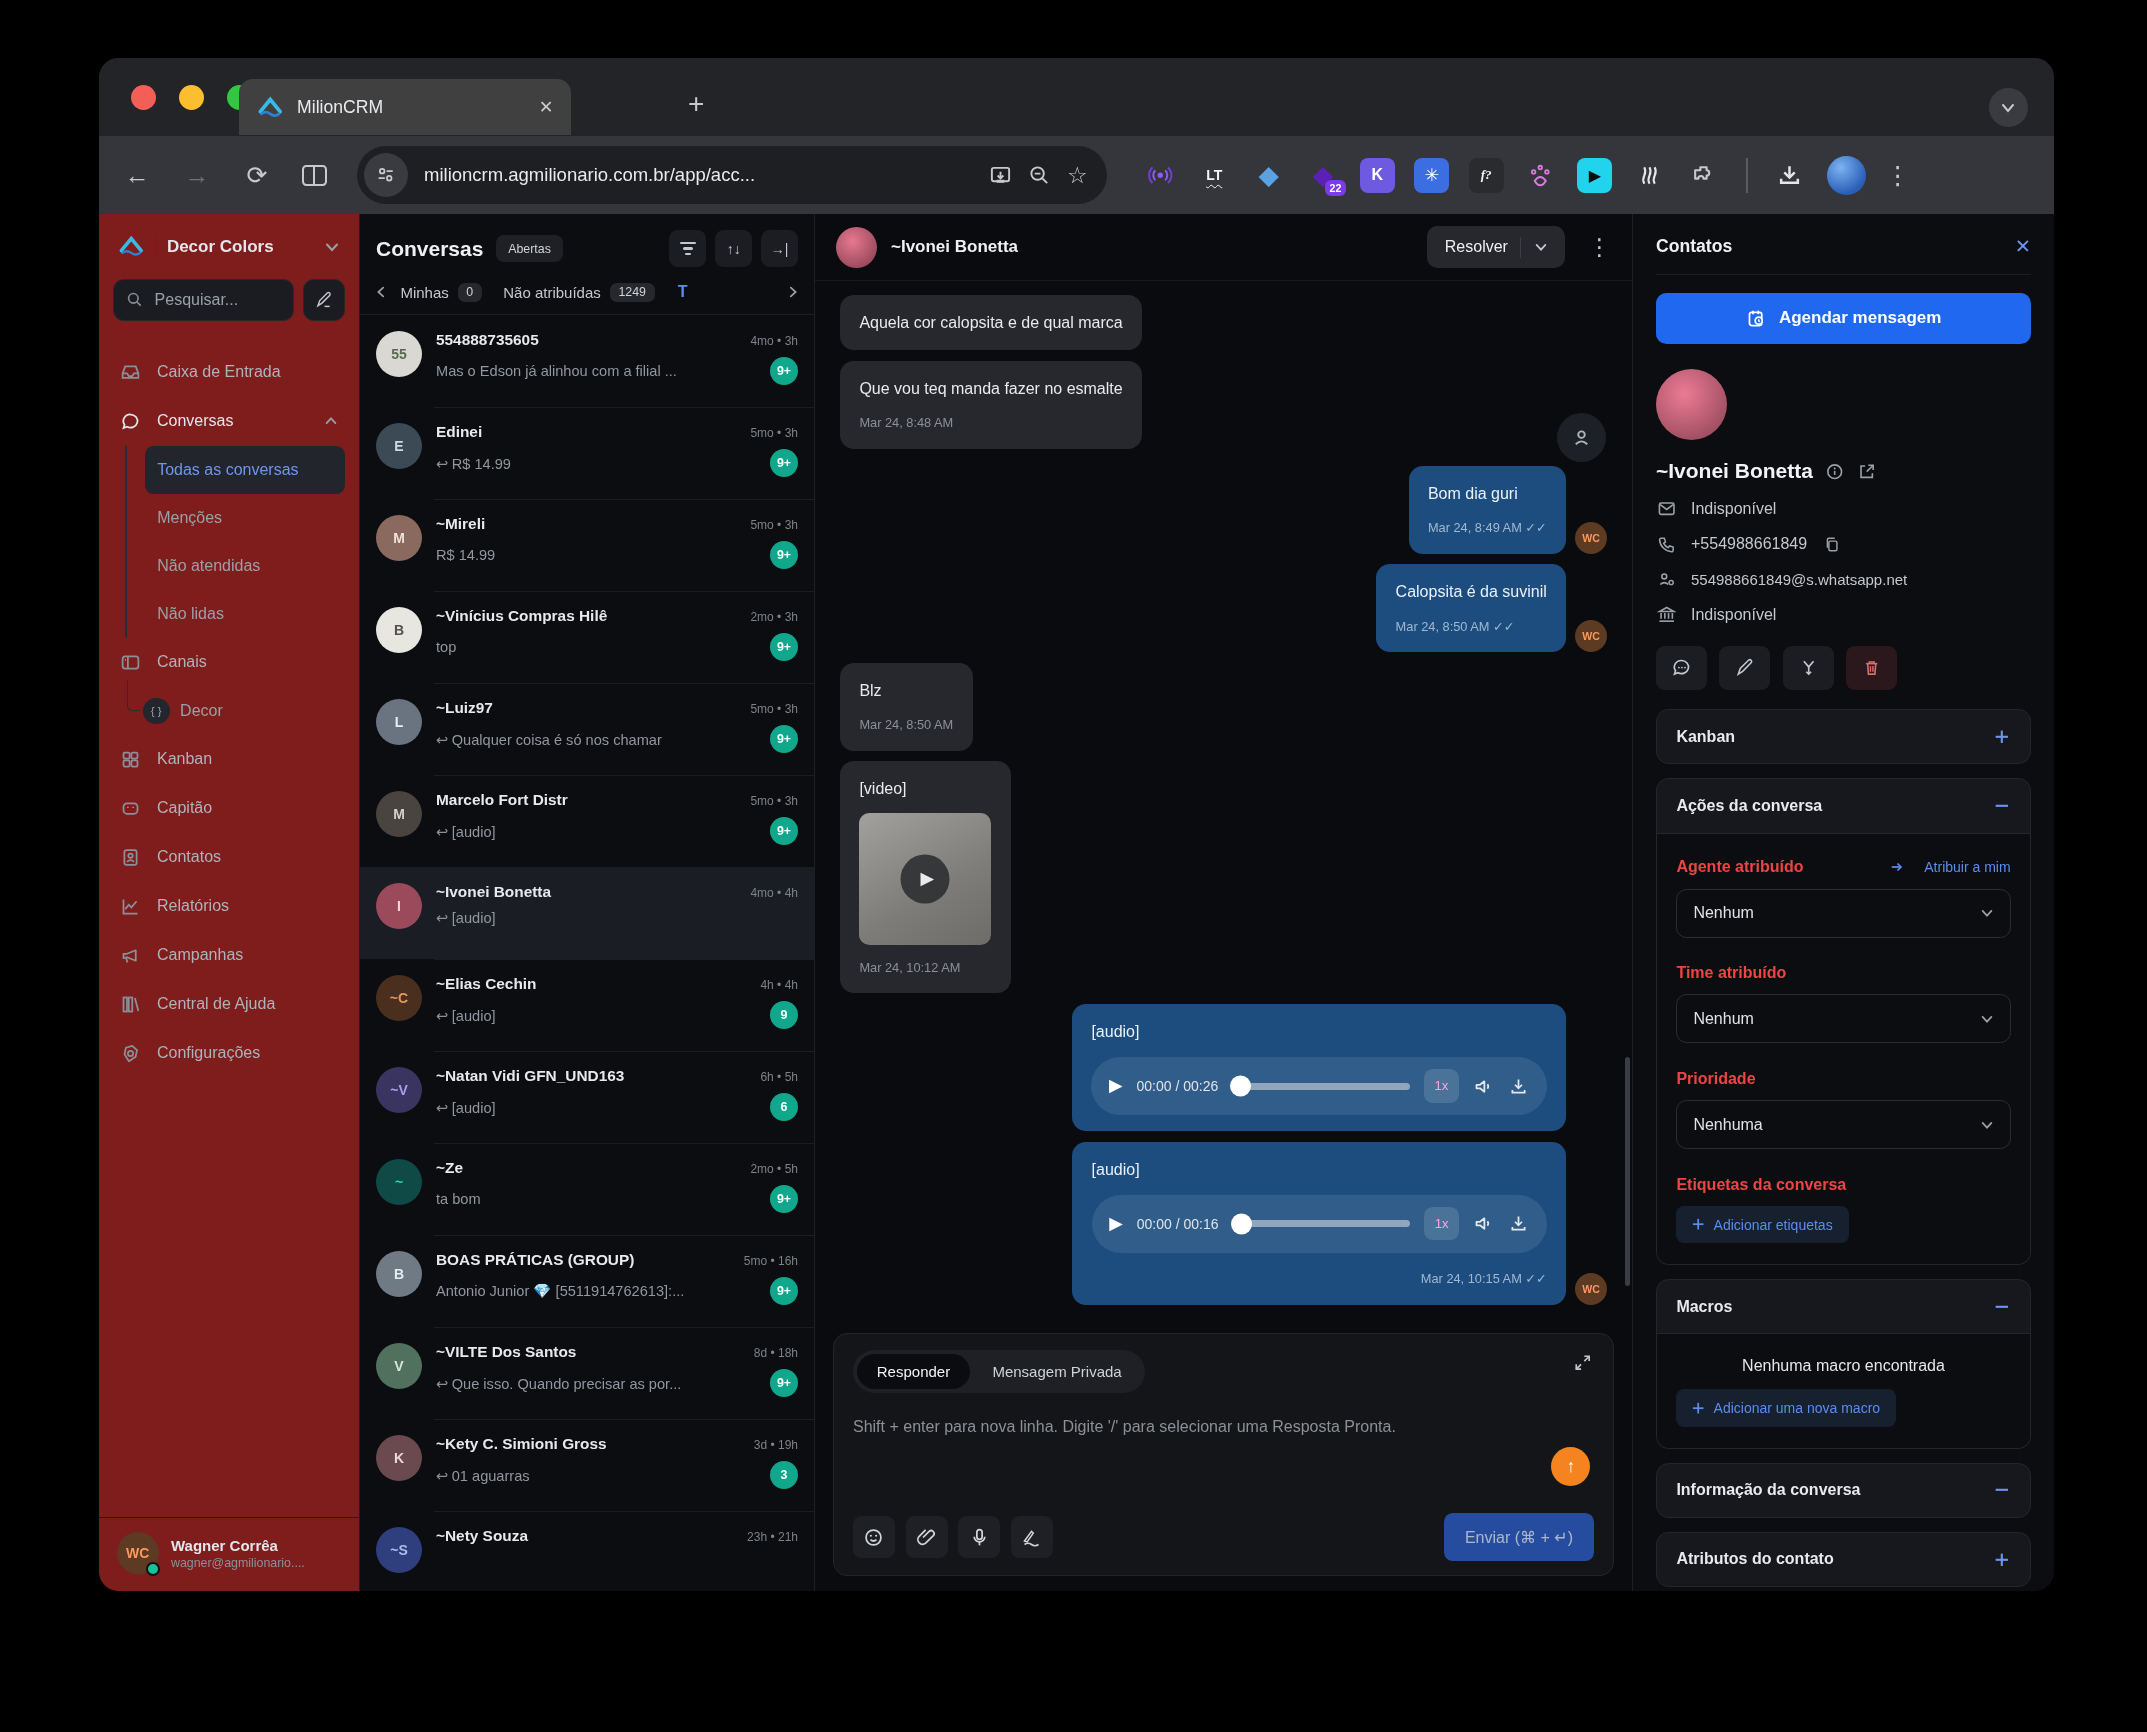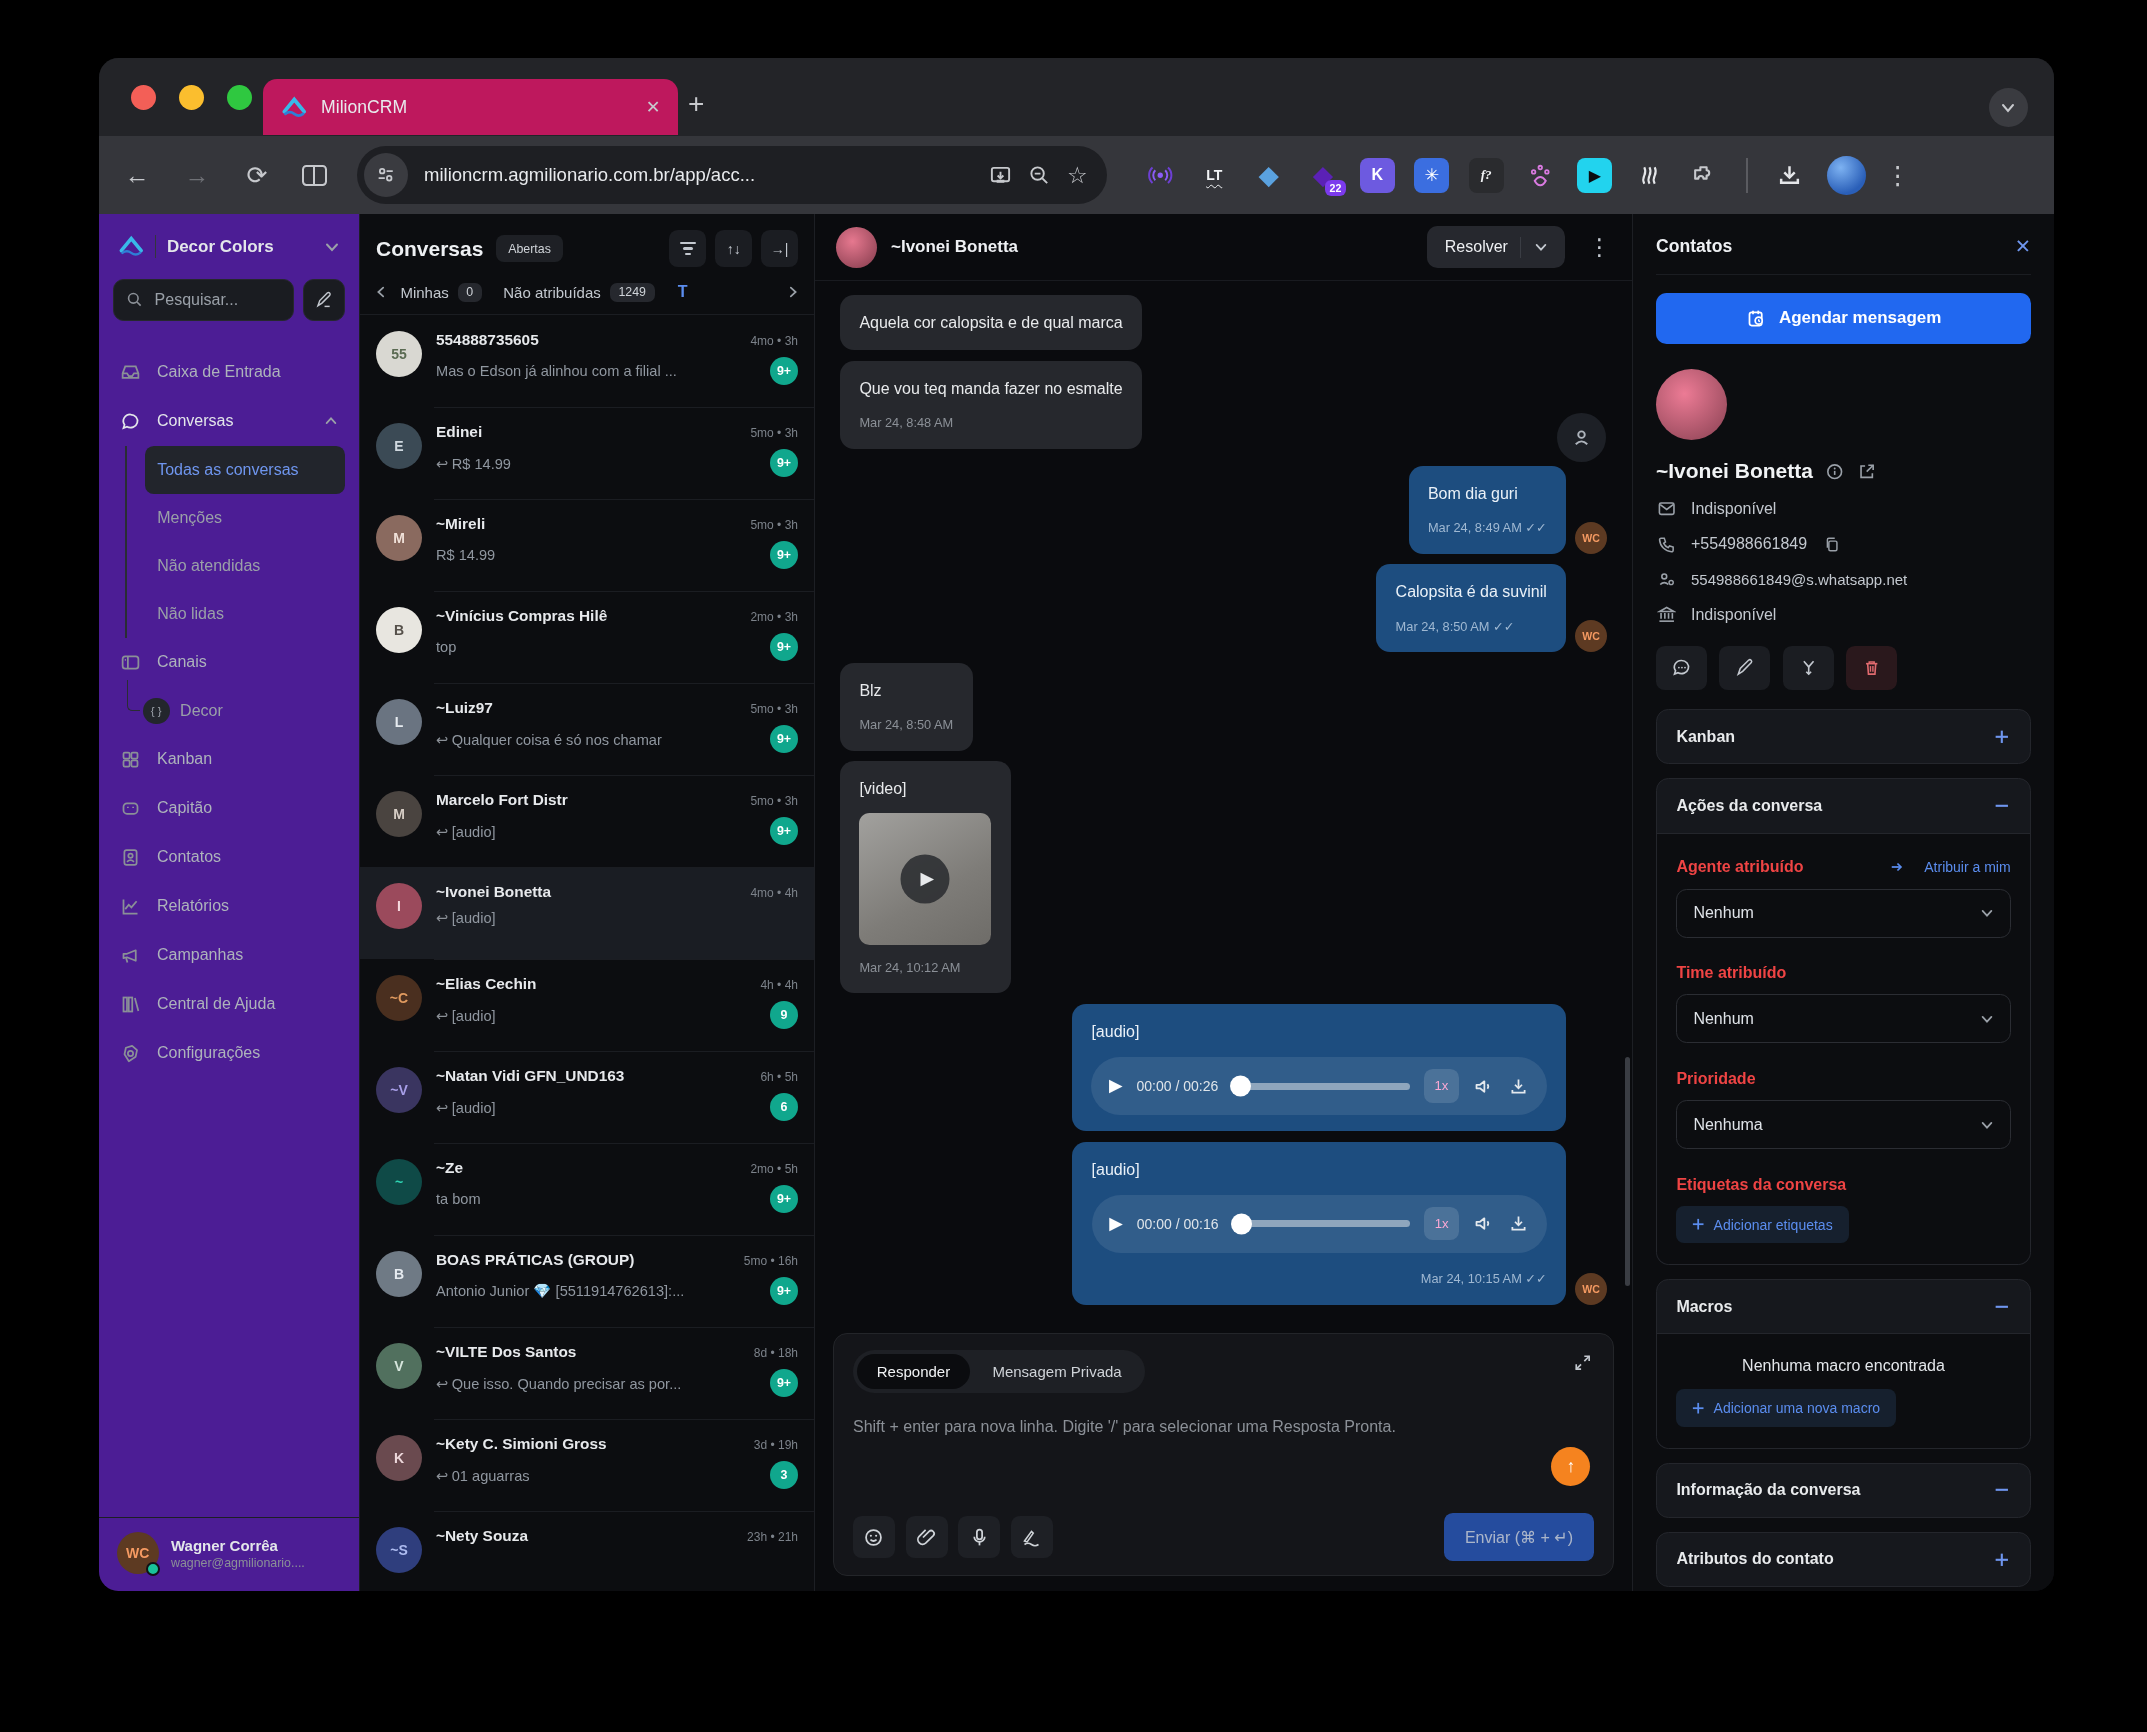--- a/index.html
+++ b/index.html
@@ -4,21 +4,21 @@
 <style>
   * { margin:0; padding:0; box-sizing:border-box; }
   html,body { width:2147px; height:1733px; background:#000; overflow:hidden;
     font-family:"Liberation Sans","DejaVu Sans",sans-serif; }
   .window { position:absolute; left:99px; top:58px; width:1955px; height:1533px;
     border-radius:19.4px; overflow:hidden; background:#0c0d10; box-shadow:0 26.5px 71px rgba(0,0,0,.8); }
   
   .tabstrip { position:relative; height:78px; background:#232428; }
   .lights { position:absolute; left:32px; top:26.5px; display:flex; gap:23px; }
   .light { width:25px; height:25px; border-radius:50%; }
-  .tab { position:absolute; left:164px; top:21px; width:415px; height:56px; background:#be185d;
+  .tab { position:absolute; left:140px; top:21px; width:332px; height:56px; background:#404040;
     border-radius:14px 14px 0 0; display:flex; align-items:center; padding:0 17.6px; gap:14px; }
   .favicon { width:26.5px; height:26.5px; flex:0 0 auto; }
   .tab-title { color:#e8eaed; font-size:17.6px; flex:1; }
   .tab-close { color:#c7c9cd; font-size:17.6px; cursor:default; }
   .newtab { position:absolute; left:589px; top:32px; color:#c7c9cd; font-size:28px; line-height:28px; }
   .tab-search { position:absolute; right:26.5px; top:30px; width:39px; height:39px; border-radius:50%;
     background:#3a3b40; display:flex; align-items:center; justify-content:center; }
   .toolbar { height:78px; background:#35363b; display:flex; align-items:center; padding:0 23px; gap:30px; }
   .tb-ic { color:#c7c9cd; font-size:25px; width:30px; text-align:center; flex:0 0 auto; }
   .tb-ic.dim { color:#6f7176; }
@@ -29,21 +29,21 @@
   .tune { width:44px; height:44px; border-radius:50%; background:#3a3b40; display:flex; align-items:center; justify-content:center; }
   .url-text { color:#e8eaed; font-size:18.5px; flex:1; white-space:nowrap; overflow:hidden; }
   .ext-row { display:flex; align-items:center; gap:19.4px; margin-left:5.3px; }
   .ext { width:35px; height:35px; border-radius:8px; display:flex; align-items:center; justify-content:center;
     font-weight:bold; position:relative; flex:0 0 auto; }
   .sep { width:1.8px; height:35px; background:#5a5b60; margin:0 5.3px; }
   .avatar-browser { width:39px; height:39px; border-radius:50%; background:radial-gradient(circle at 35% 30%,#7db2f2,#2a5fb8 70%); }
   
   .app { display:flex; height:1378px; background:#0c0d10; }
   
-  .sidebar { width:261px; background:#4c1d95; border-right:0.9px solid #1d1f24; display:flex; flex-direction:column; padding:19.4px 14px 0; }
+  .sidebar { width:261px; background:#7f1d1d; border-right:0.9px solid #1d1f24; display:flex; flex-direction:column; padding:19.4px 14px 0; }
   .ws-row { display:flex; align-items:center; gap:10.6px; padding:0 5.3px; }
   .ws-divider { width:0.9px; height:23px; background:#33363c; }
   .ws-name { color:#e3e6ea; font-size:17px; font-weight:700; flex:1; }
   .search-row { display:flex; gap:8.8px; margin-top:19.4px; }
   .search-box { flex:1; height:42px; background:#1a1c21; border:0.9px solid #26282e; border-radius:10.6px;
     display:flex; align-items:center; gap:10.6px; padding:0 12.4px; }
   .search-box span { color:#9aa0a8; font-size:16px; }
   .compose-btn { width:42px; height:42px; background:#1a1c21; border:0.9px solid #26282e; border-radius:10.6px;
     display:flex; align-items:center; justify-content:center; }
   .nav { margin-top:26.5px; flex:1; }

